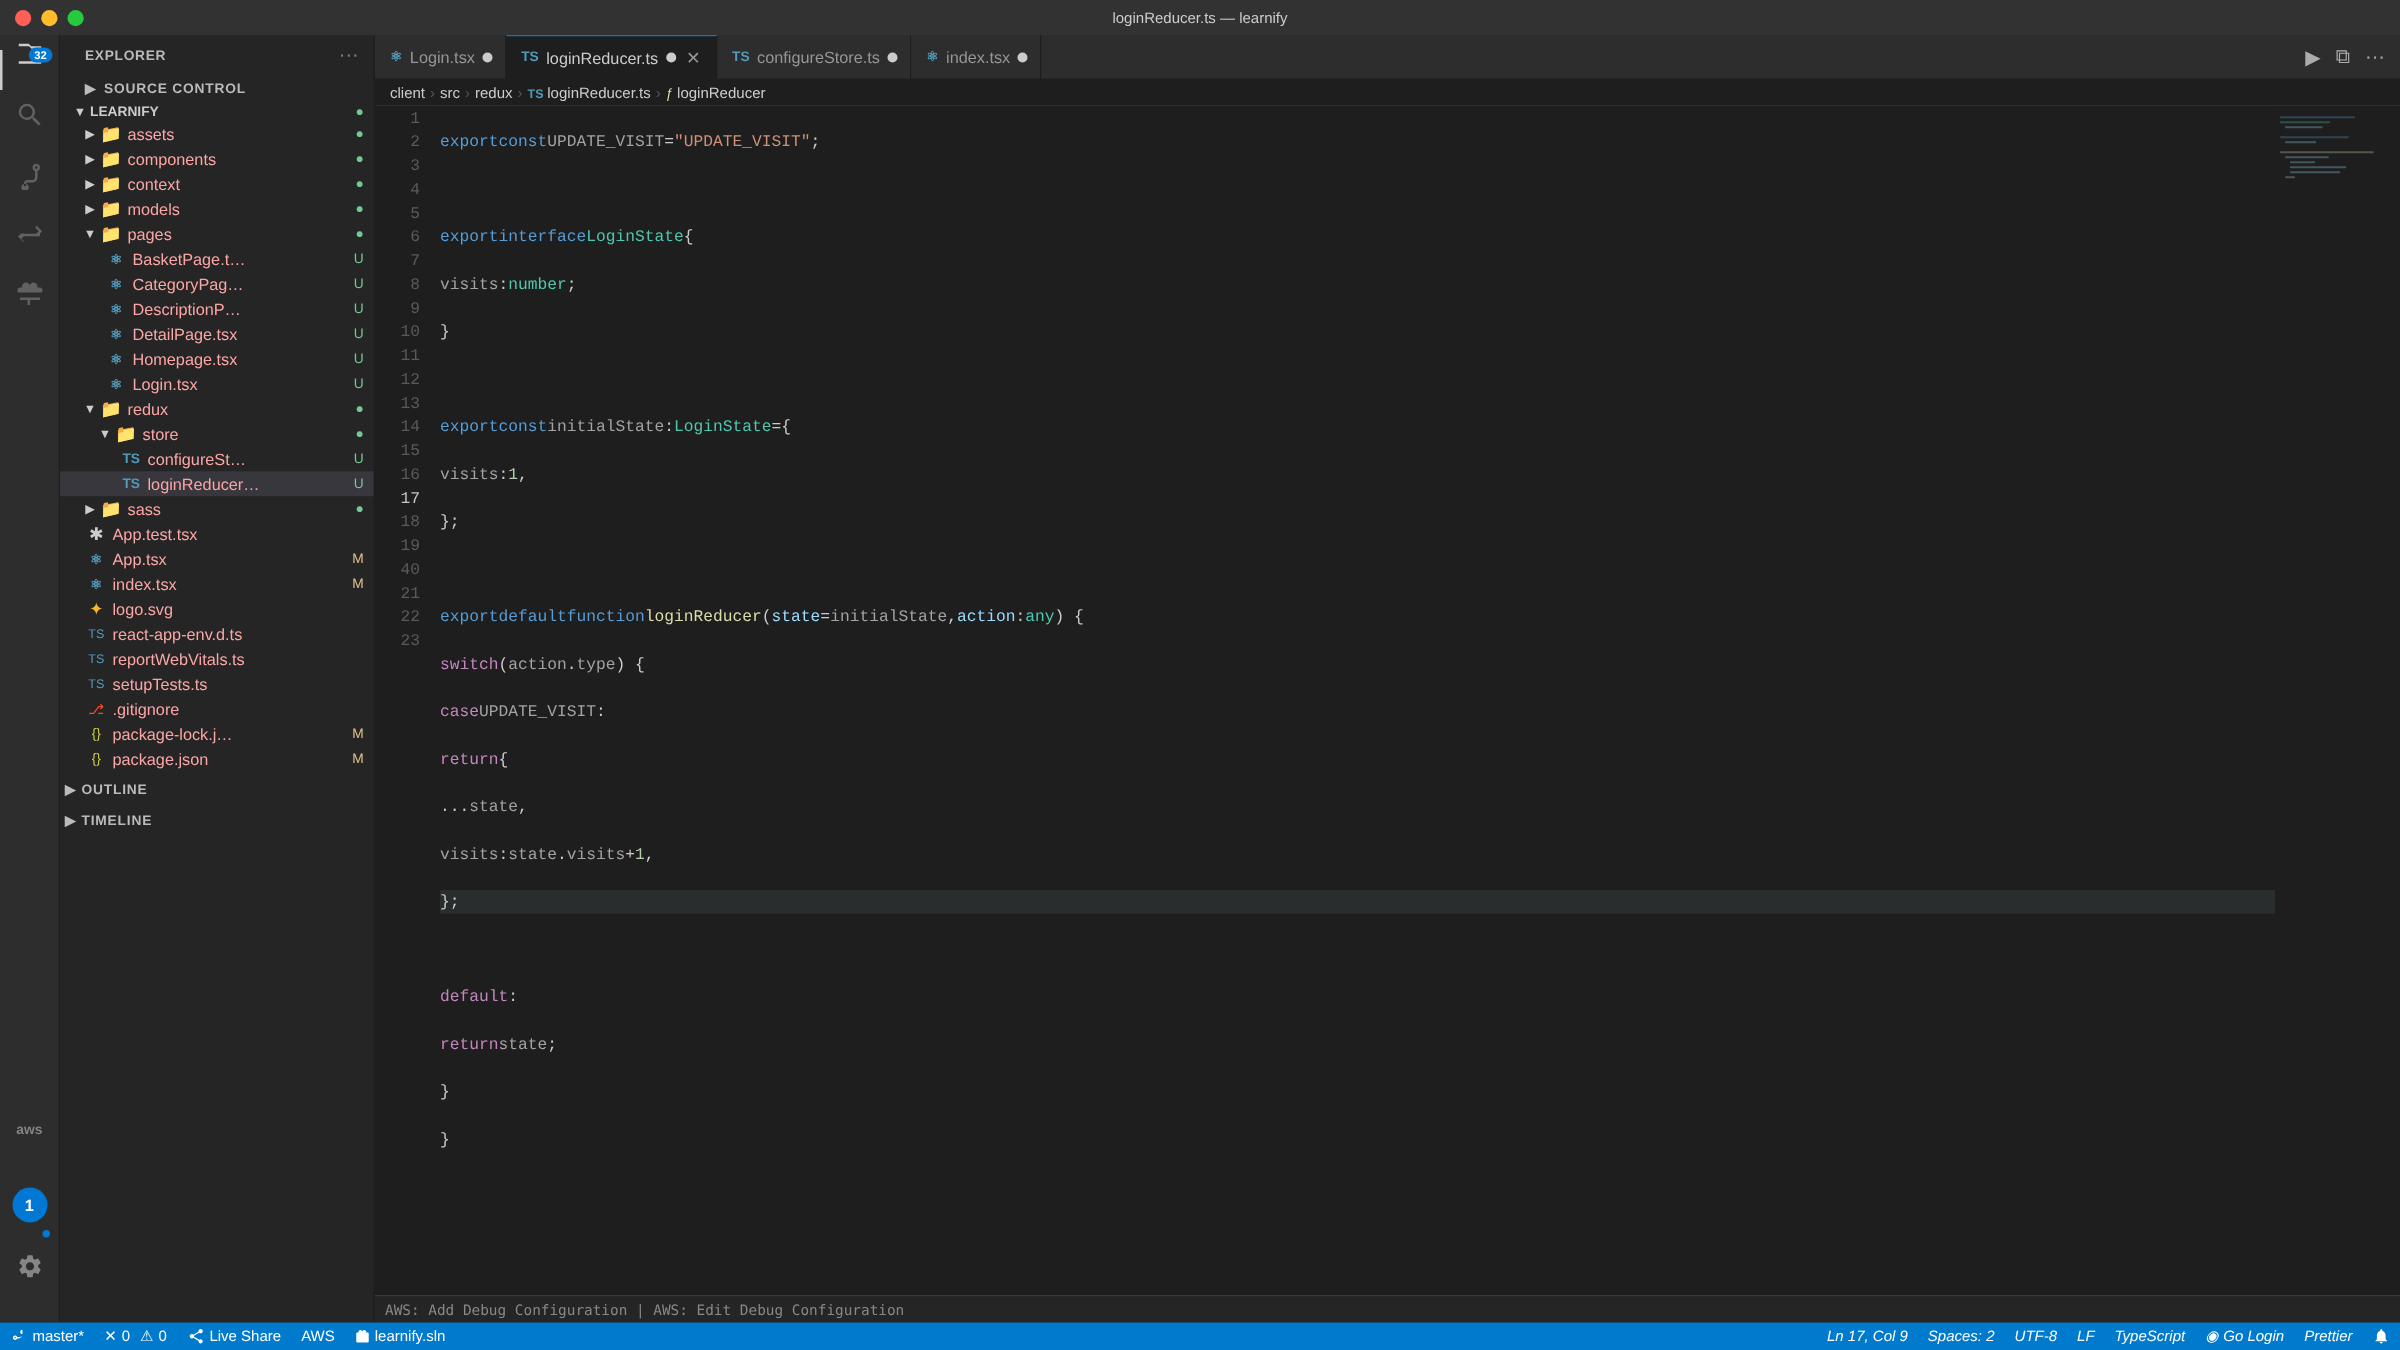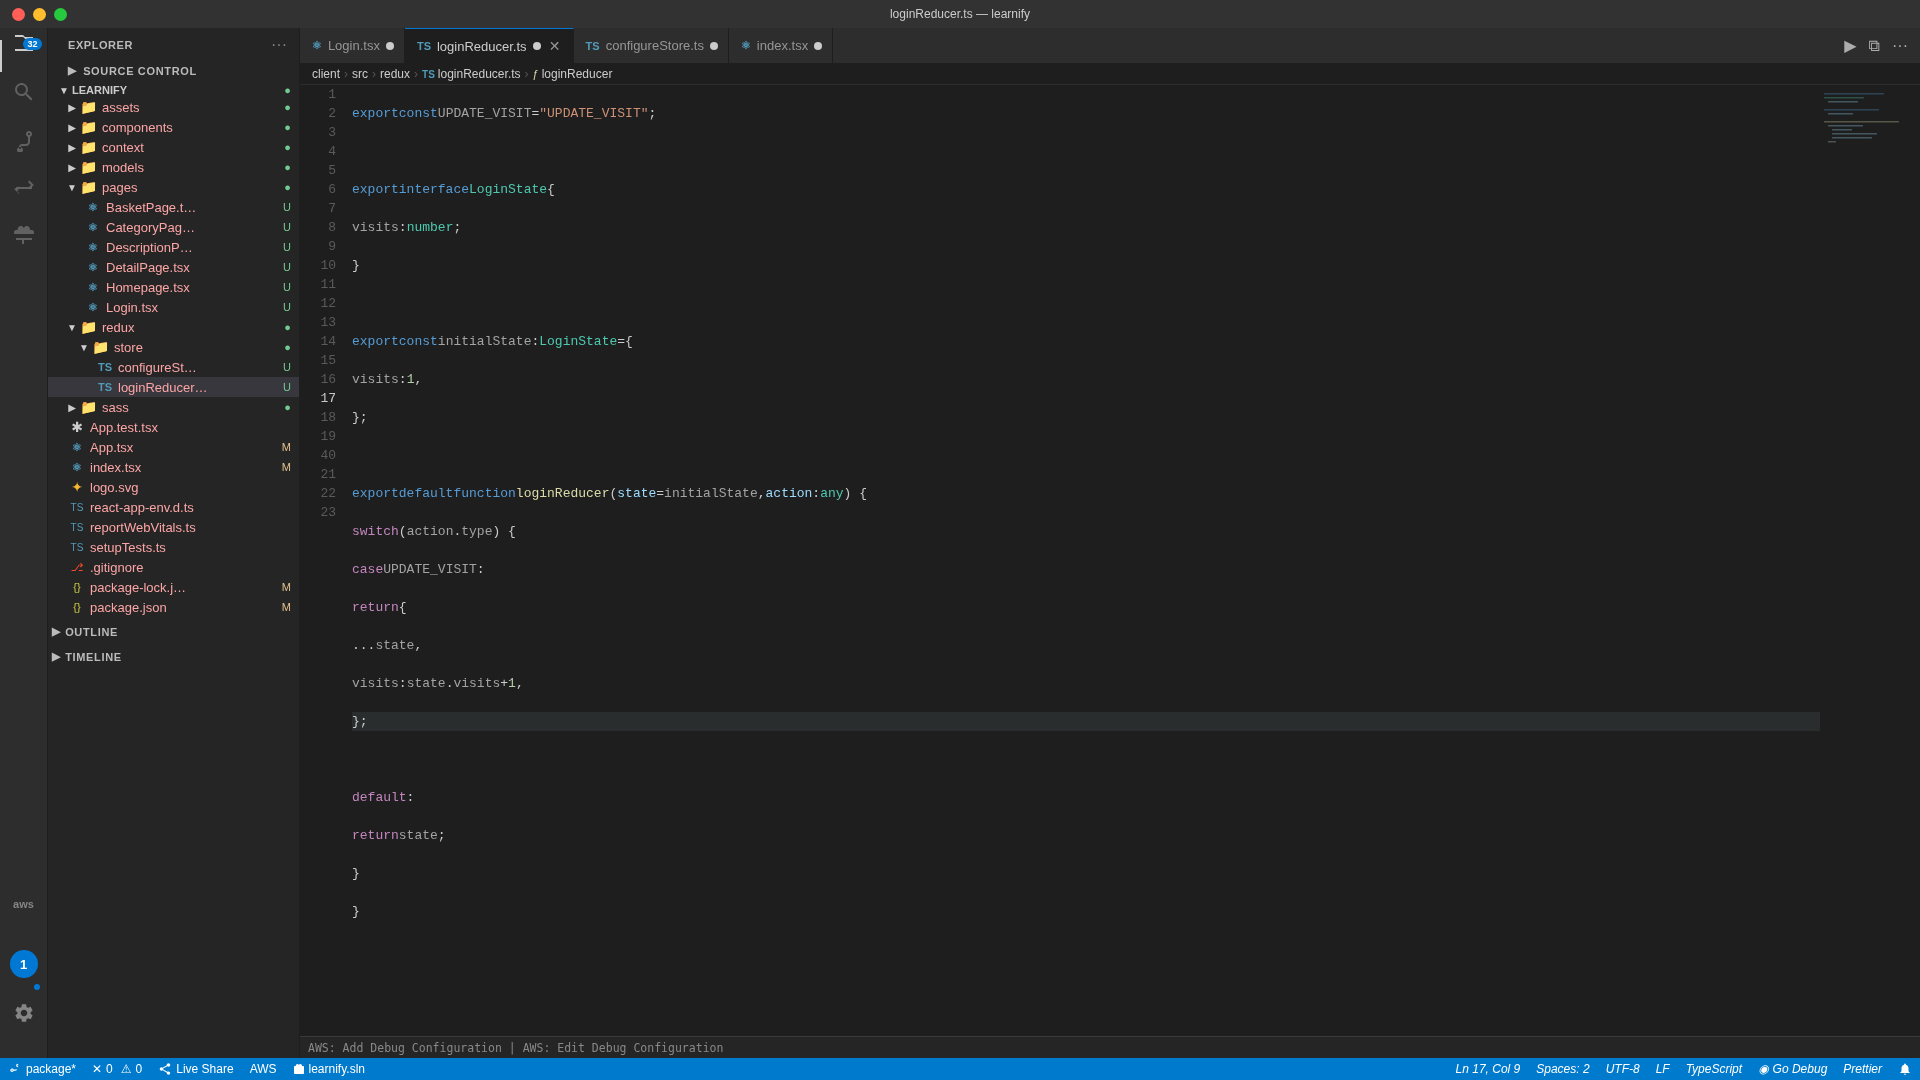--- a/index.html
+++ b/index.html
@@ -754,21 +754,21 @@
       <span style="color:#888;font-size:11.5px;">AWS: Add Debug Configuration | AWS: Edit Debug Configuration</span>
     </div>
   </div>
 </div>
 
 <div class="status-bar">
   <div class="status-item">
     <svg width="14" height="14" viewBox="0 0 24 24" fill="white">
         <path d="M17 3C15.343 3 14 4.343 14 6c0 1.298.826 2.402 2 2.816V11c0 1.1-.9 2-2 2H9.816C9.402 11.826 8.298 11 7 11c-1.657 0-3 1.343-3 3s1.343 3 3 3c1.298 0 2.402-.826 2.816-2H12c2.206 0 4-1.794 4-4V8.816C17.174 8.402 18 7.298 18 6c0-1.657-1.343-3-3-3zm-10 12c-.551 0-1-.449-1-1s.449-1 1-1 1 .449 1 1-.449 1-1 1zM17 7c-.551 0-1-.449-1-1s.449-1 1-1 1 .449 1 1-.449 1-1 1z"></path>
       </svg>
-    <span>package*</span>
+    <span>master*</span>
   </div>
   <div class="status-item">
     <span>✕</span>
     <span>0</span>
     <span style="margin-left:4px;">⚠</span>
     <span>0</span>
   </div>
   <div class="status-item">
     <svg width="14" height="14" viewBox="0 0 24 24" fill="white">
         <path d="M18 16.08c-.76 0-1.44.3-1.96.77L8.91 12.7c.05-.23.09-.46.09-.7s-.04-.47-.09-.7l7.05-4.11c.54.5 1.25.81 2.04.81 1.66 0 3-1.34 3-3s-1.34-3-3-3-3 1.34-3 3c0 .24.04.47.09.7L8.04 9.81C7.5 9.31 6.79 9 6 9c-1.66 0-3 1.34-3 3s1.34 3 3 3c.79 0 1.5-.31 2.04-.81l7.12 4.16c-.05.21-.08.43-.08.65 0 1.61 1.31 2.92 2.92 2.92s2.92-1.31 2.92-2.92-1.31-2.92-2.92-2.92z"></path>
@@ -796,21 +796,21 @@
       <span>UTF-8</span>
     </div>
     <div class="status-item">
       <span>LF</span>
     </div>
     <div class="status-item">
       <span>TypeScript</span>
     </div>
     <div class="status-item">
       <span>◉</span>
-      <span>Go Debug</span>
+      <span>Go Login</span>
     </div>
     <div class="status-item">
       <span>Prettier</span>
     </div>
     <div class="status-item">
       <svg width="14" height="14" viewBox="0 0 24 24" fill="white">
           <path d="M12 22c1.1 0 2-.9 2-2h-4c0 1.1.9 2 2 2zm6-6v-5c0-3.07-1.64-5.64-4.5-6.32V4c0-.83-.67-1.5-1.5-1.5s-1.5.67-1.5 1.5v.68C7.63 5.36 6 7.92 6 11v5l-2 2v1h16v-1l-2-2z"></path>
         </svg>
     </div>
   </div>

